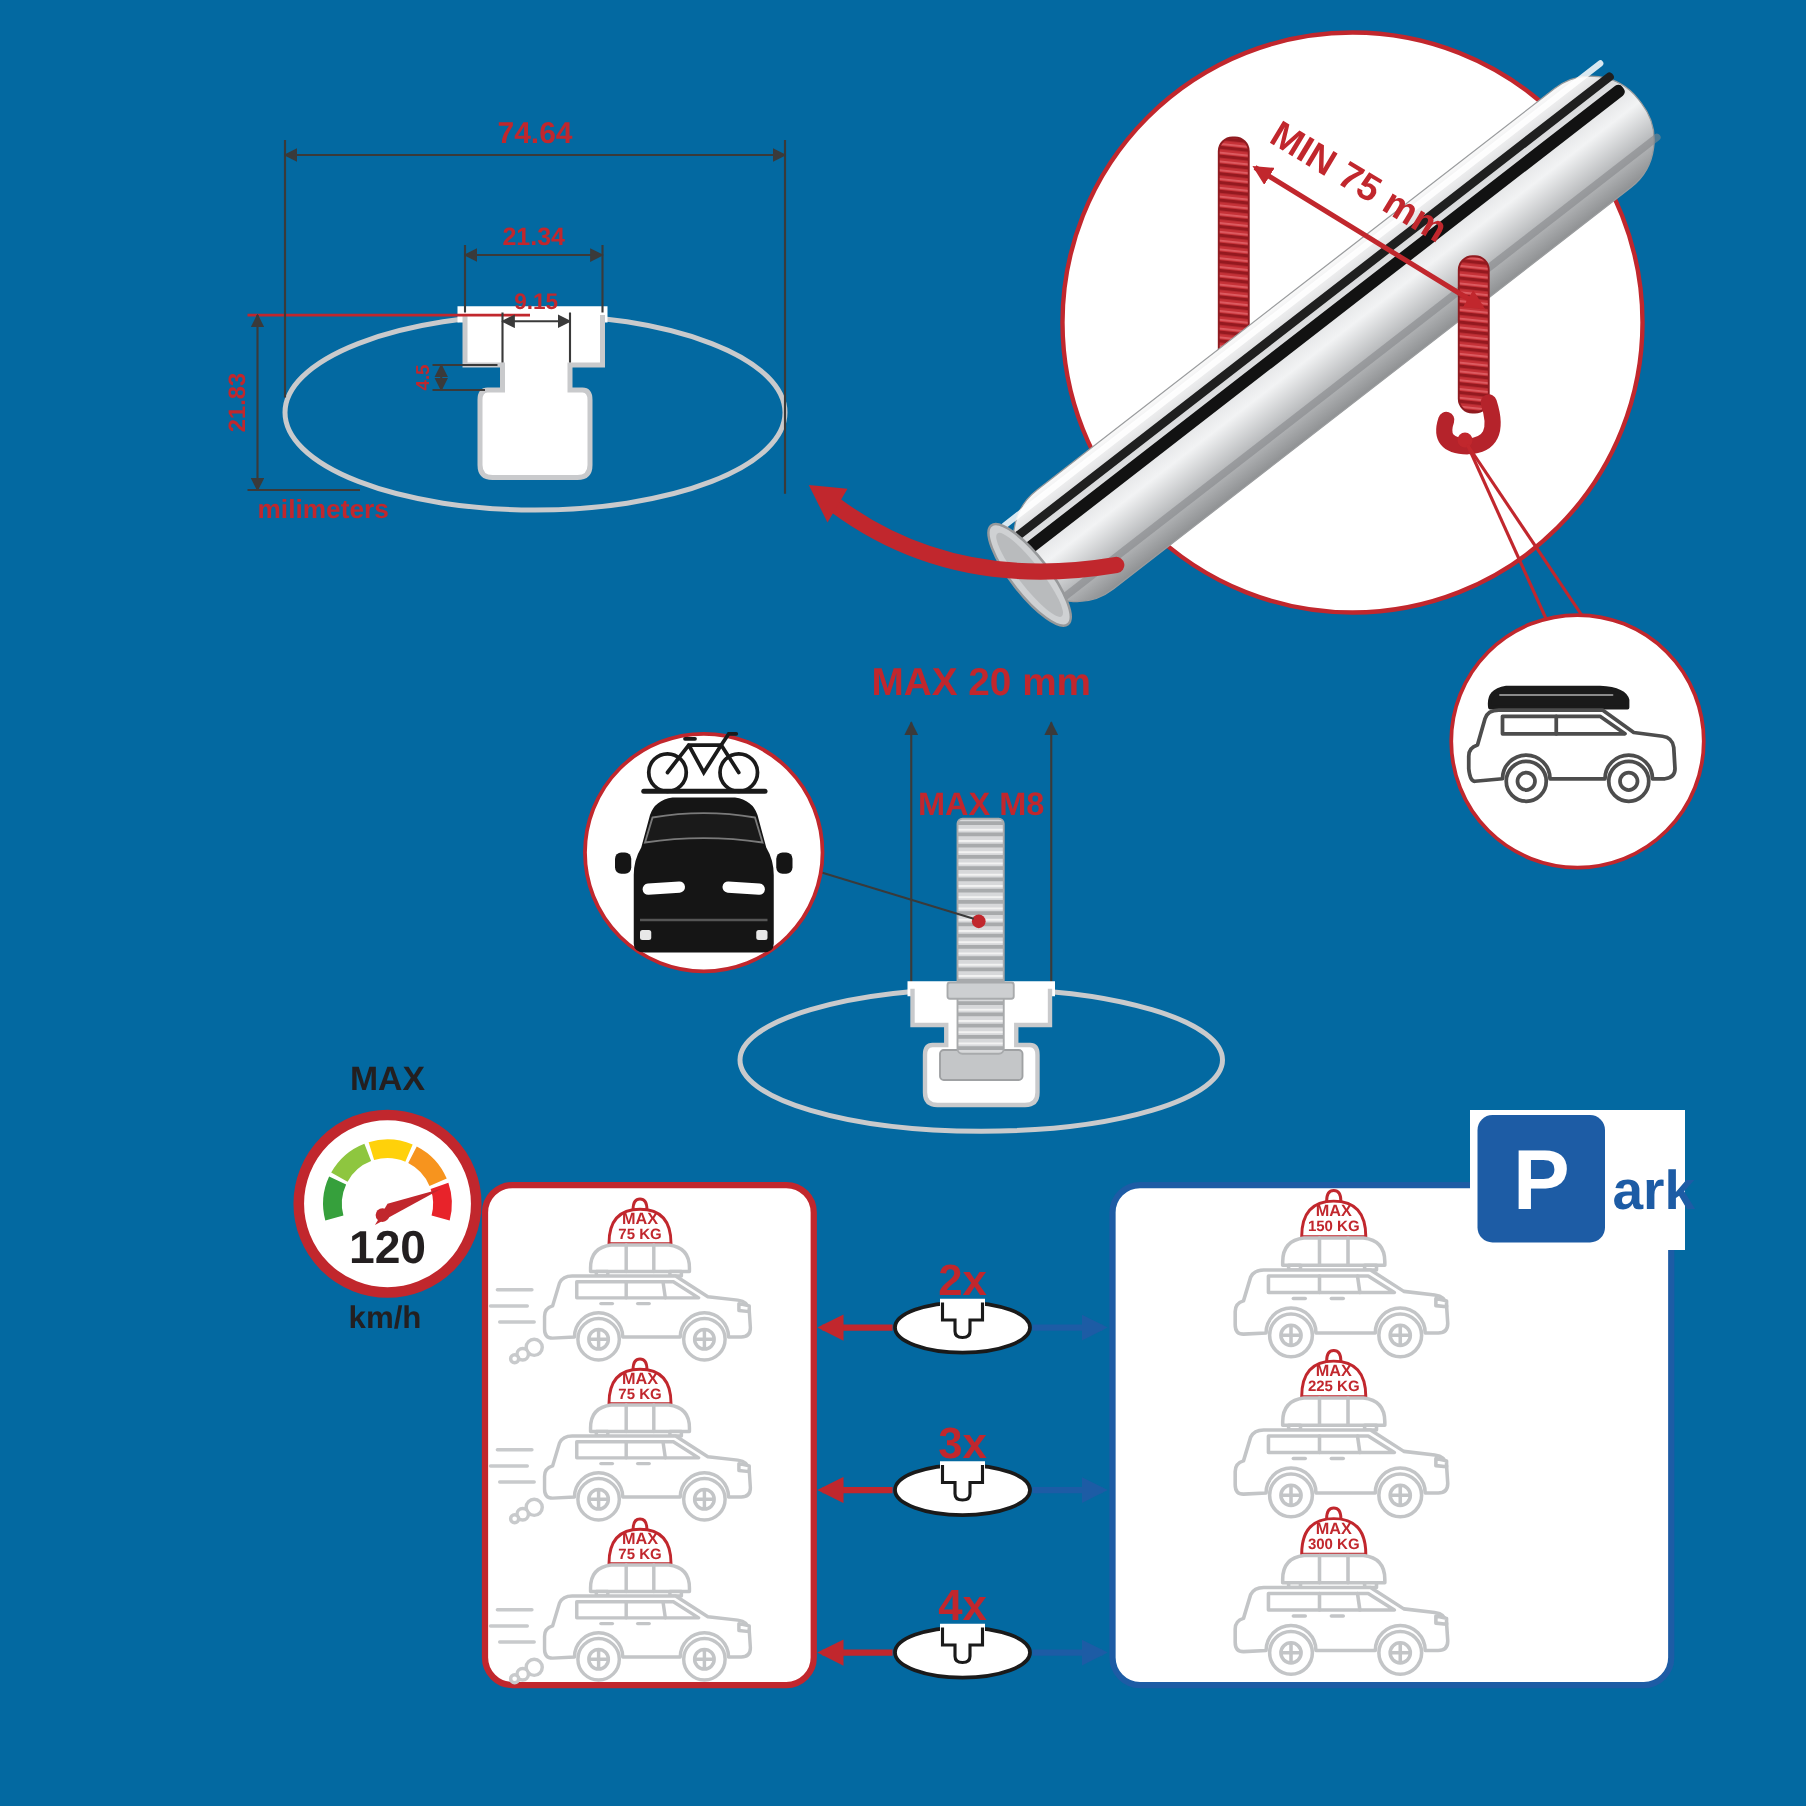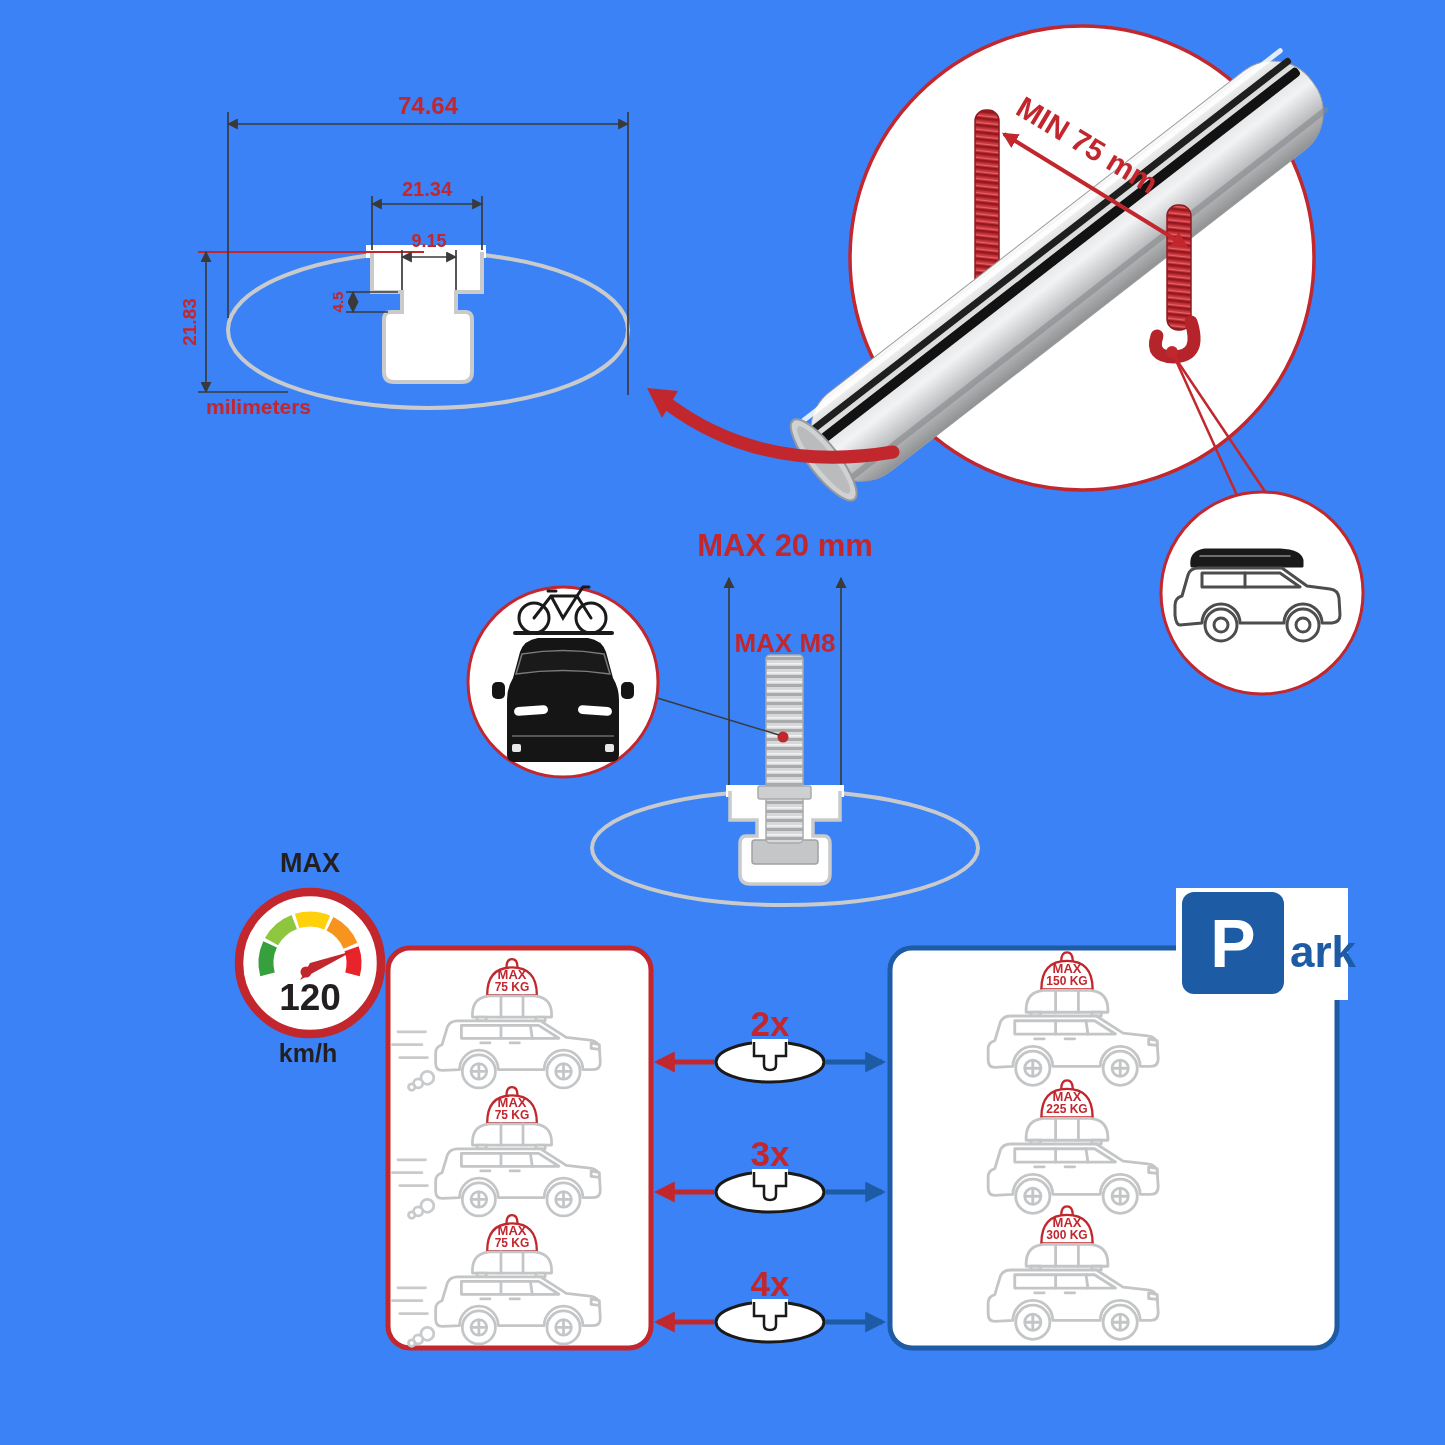--- a/index.html
+++ b/index.html
@@ -1,16 +1,16 @@
 <!DOCTYPE html>
 <html><head>
 <meta charset="utf-8">
 <style>
   html,body{margin:0;padding:0;background:#fff}
-  .canvas{position:relative;width:1445px;height:1445px;background:#3b82f6;overflow:hidden}
+  .canvas{position:relative;width:1445px;height:1445px;background:#0369a1;overflow:hidden}
   .canvas > svg{position:absolute;left:0;top:0}
   text{font-family:"Liberation Sans", sans-serif;font-weight:bold}
   .red{fill:#c1272d}
   .dark{fill:#231f20}
   .blue{fill:#1d5ca5}
   .white{fill:#fff}
   .am{text-anchor:middle}
 </style>
 </head>
 <body>

